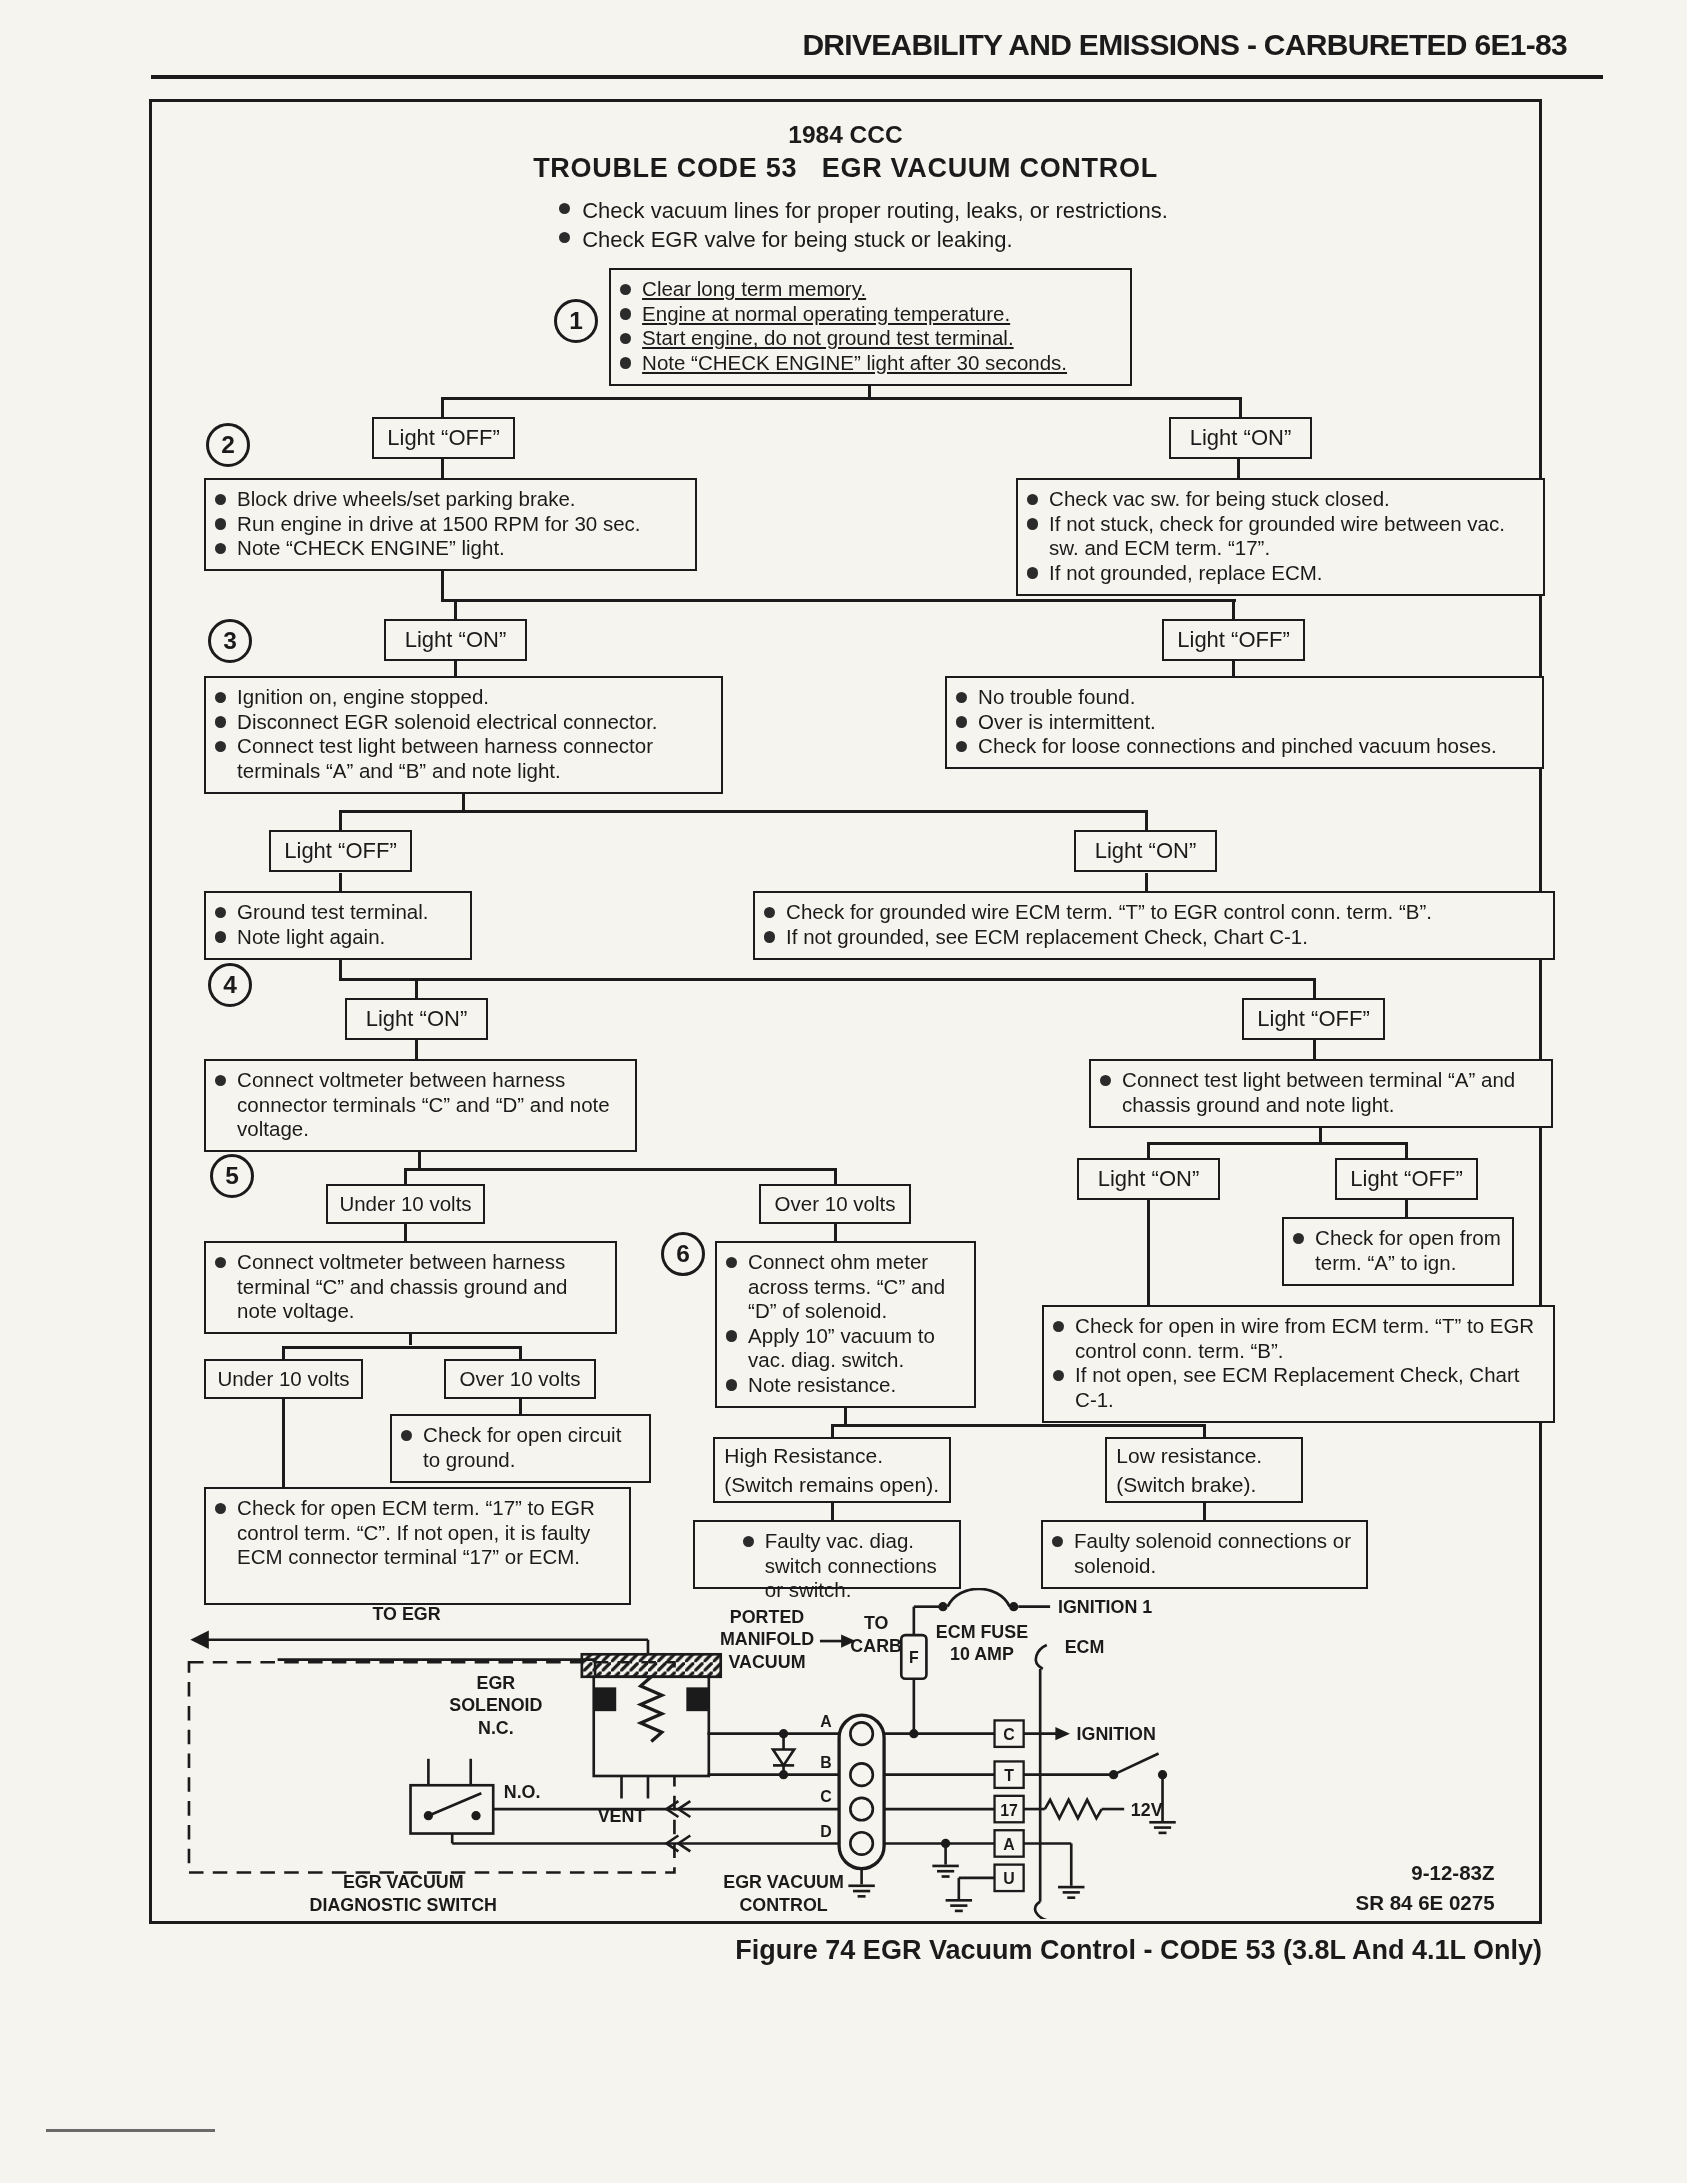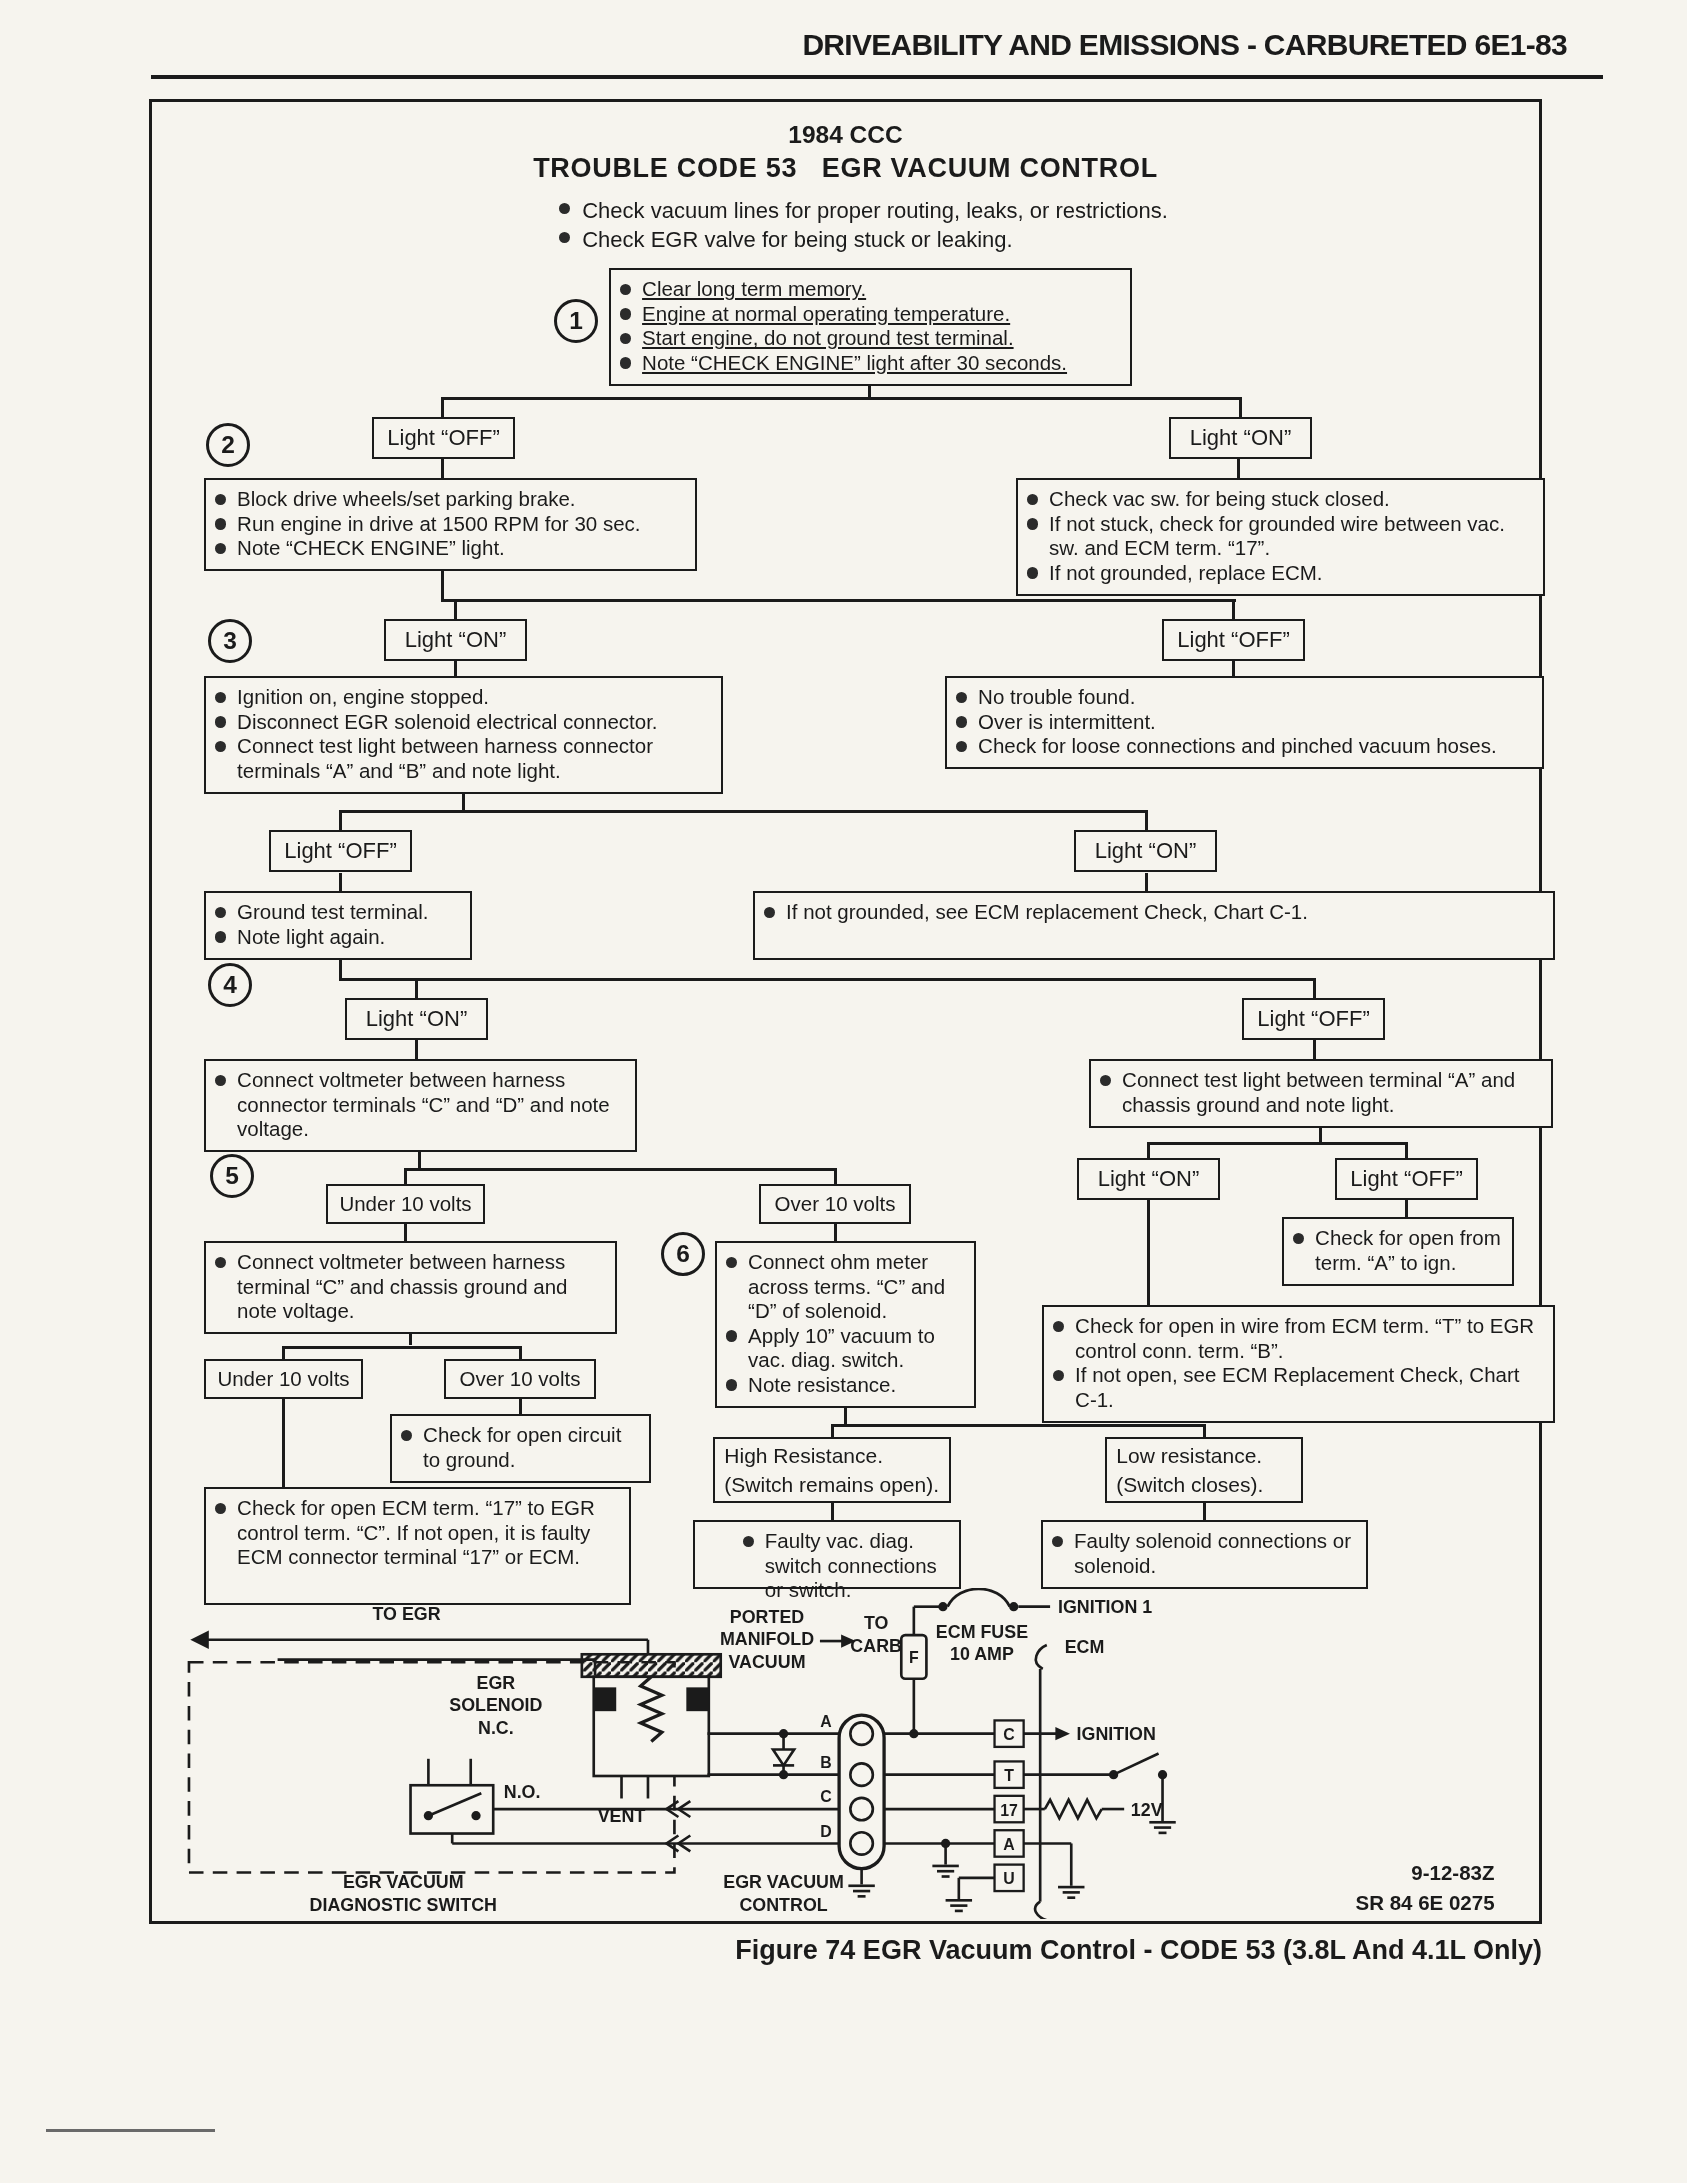--- a/index.html
+++ b/index.html
@@ -211,20 +211,24 @@
       </div>
     <div class="row">
         <span class="blt"></span>
         <span>Note light again.</span>
       </div>
   </div>
 
   <div class="box" style="left:753px;top:891px;width:802px;height:69px;">
     <div class="row">
         <span class="blt"></span>
+        <span>Check for grounded wire ECM term. “T” to EGR control conn. term. “B”.</span>
+      </div>
+    <div class="row">
+        <span class="blt"></span>
         <span>If not grounded, see ECM replacement Check, Chart C-1.</span>
       </div>
   </div>
 
   <div class="lbl" style="left:345px;top:998px;width:143px;height:42px;">Light “ON”</div>
   <div class="lbl" style="left:1242px;top:998px;width:143px;height:42px;">Light “OFF”</div>
 
   <div class="box" style="left:204px;top:1059px;width:433px;height:93px;">
     <div class="row">
         <span class="blt"></span>
@@ -300,21 +304,21 @@
         <span>Check for open ECM term. “17” to EGR control term. “C”. If not open, it is faulty ECM connector terminal “17” or ECM.</span>
       </div>
   </div>
 
   <div class="lbl2" style="left:713px;top:1437px;width:238px;height:66px;">
     <div>High Resistance.</div>
     <div>(Switch remains open).</div>
   </div>
   <div class="lbl2" style="left:1105px;top:1437px;width:198px;height:66px;">
     <div>Low resistance.</div>
-    <div>(Switch closes).</div>
+    <div>(Switch brake).</div>
   </div>
 
   <div class="box" style="left:693px;top:1520px;width:268px;height:69px;padding-left:48px;">
     <div class="row">
         <span class="blt"></span>
         <span>Faulty vac. diag. switch connections or switch.</span>
       </div>
   </div>
   <div class="box" style="left:1041px;top:1520px;width:327px;height:69px;">
     <div class="row">

